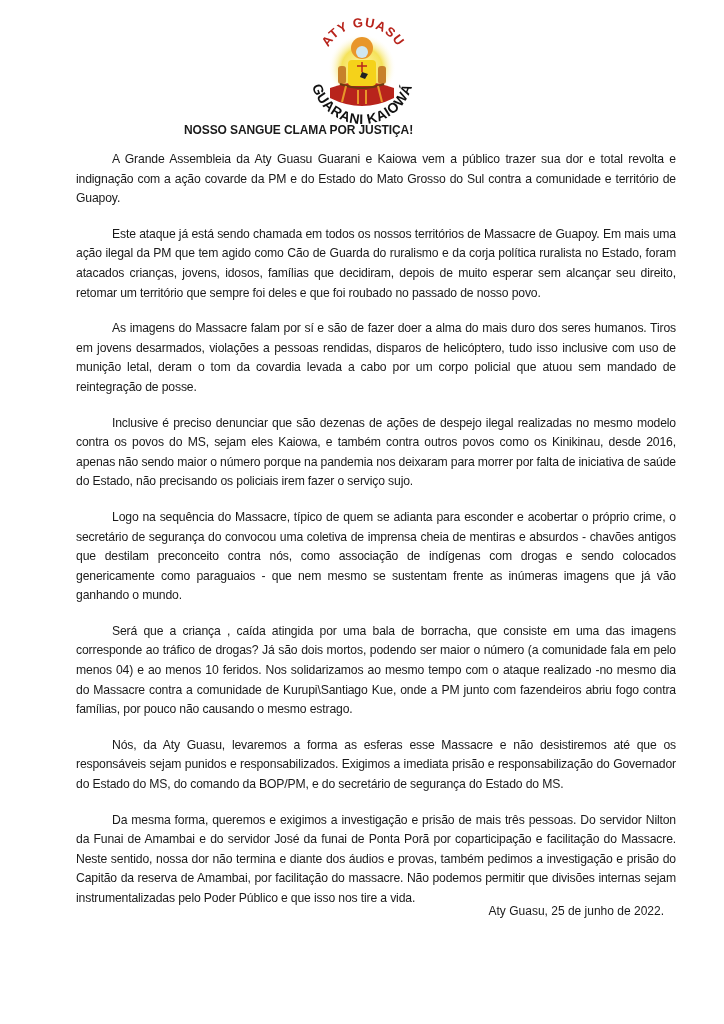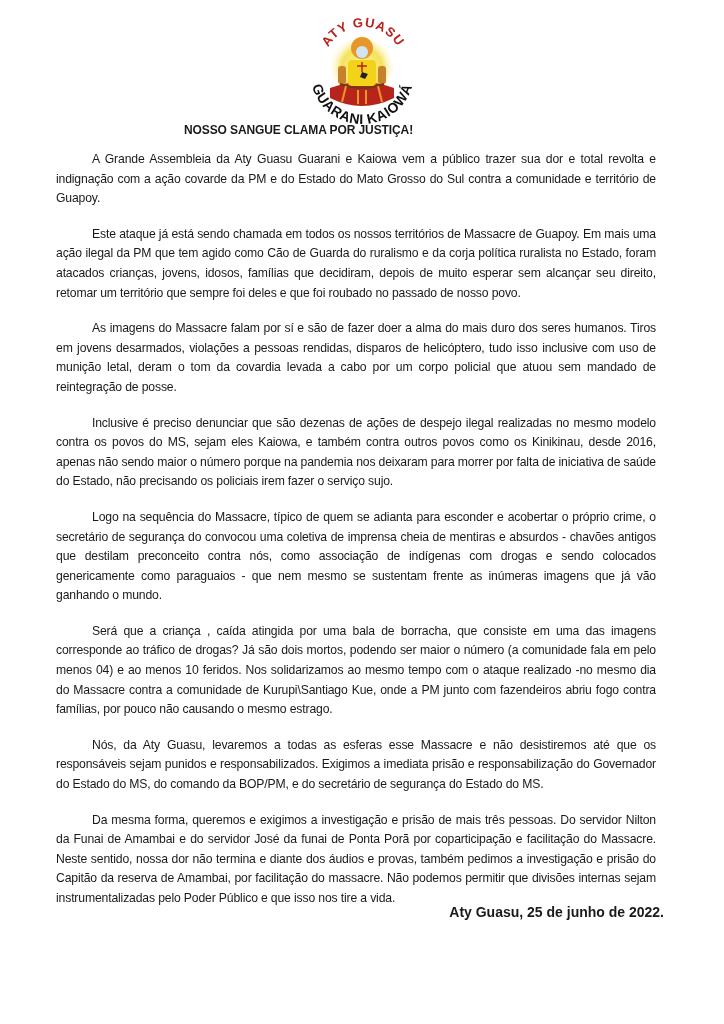--- a/index.html
+++ b/index.html
@@ -1,24 +1,24 @@
 <!DOCTYPE html>
 <html><head>
 <meta charset="utf-8">
 <style>
   html, body { margin:0; padding:0; background:#ffffff; }
   body { width:724px; height:1024px; position:relative; overflow:hidden;
          font-family:"Liberation Sans", sans-serif; color:#1a1a1a; }
   .logo { position:absolute; left:296px; top:10px; width:132px; height:115px; }
   .title { position:absolute; left:0; width:597px; top:123px; text-align:center;
            font-weight:bold; font-size:12px; letter-spacing:-0.1px; }
-  .body { position:absolute; left:56px; width:600px; top:150px; }
+  .body { position:absolute; left:76px; width:600px; top:150px; }
   .para { margin:0 0 16px 0; font-size:12.2px; line-height:19.6px; text-align:justify;
           text-indent:36px; letter-spacing:-0.15px; }
-  .signature { position:absolute; right:60px; top:904px; font-size:14px;font-weight:bold; }
+  .signature { position:absolute; right:60px; top:904px; font-size:12px; }
 </style>
 </head>
 <body>
 
 <div class="logo">
   <svg width="132" height="115" viewBox="0 0 132 115">
     <defs>
       <radialGradient id="glow" cx="50%" cy="50%" r="50%">
         <stop offset="0%" stop-color="#fff7b0"></stop>
         <stop offset="60%" stop-color="#f5e25a"></stop>
@@ -53,17 +53,17 @@
 
 <div class="title">NOSSO SANGUE CLAMA POR JUSTIÇA!</div>
 
 <div class="body">
   <p class="para">A Grande Assembleia da Aty Guasu Guarani e Kaiowa vem a público trazer sua dor e total revolta e indignação com a ação covarde da PM e do Estado do Mato Grosso do Sul contra a comunidade e território de Guapoy.</p>
   <p class="para">Este ataque já está sendo chamada em todos os nossos territórios de Massacre de Guapoy. Em mais uma ação ilegal da PM que tem agido como Cão de Guarda do ruralismo e da corja política ruralista no Estado, foram atacados crianças, jovens, idosos, famílias que decidiram, depois de muito esperar sem alcançar seu direito, retomar um território que sempre foi deles e que foi roubado no passado de nosso povo.</p>
   <p class="para">As imagens do Massacre falam por sí e são de fazer doer a alma do mais duro dos seres humanos. Tiros em jovens desarmados, violações a pessoas rendidas, disparos de helicóptero, tudo isso inclusive com uso de munição letal, deram o tom da covardia levada a cabo por um corpo policial que atuou sem mandado de reintegração de posse.</p>
   <p class="para">Inclusive é preciso denunciar que são dezenas de ações de despejo ilegal realizadas  no mesmo modelo contra os povos do MS, sejam eles Kaiowa, e também contra outros povos como os Kinikinau, desde 2016, apenas não sendo maior o número porque na pandemia nos deixaram para morrer por falta de iniciativa de saúde do Estado, não precisando os policiais irem fazer o serviço sujo.</p>
   <p class="para">Logo na sequência do Massacre, típico de quem se adianta para esconder e acobertar o próprio crime, o secretário de segurança do convocou uma coletiva de imprensa cheia de mentiras e absurdos - chavões antigos que destilam preconceito contra nós, como associação de indígenas com drogas e sendo colocados genericamente como paraguaios -  que nem mesmo se sustentam frente as inúmeras imagens que já vão ganhando o mundo.</p>
   <p class="para">Será que a criança , caída atingida por uma bala de borracha, que consiste em uma das imagens corresponde ao tráfico de drogas?   Já são dois mortos, podendo ser maior o número (a comunidade fala em pelo menos 04) e ao menos 10 feridos. Nos solidarizamos ao mesmo tempo com o ataque realizado -no mesmo dia do Massacre contra a comunidade de Kurupi\Santiago Kue, onde a PM junto com fazendeiros abriu fogo contra famílias, por pouco não causando o mesmo estrago.</p>
-  <p class="para">Nós, da Aty Guasu, levaremos a todas as esferas esse Massacre e não desistiremos até que os responsáveis sejam punidos e responsabilizados. Exigimos a imediata prisão e responsabilização do Governador do Estado do MS, do comando da BOP/PM, e do secretário de segurança do Estado do MS.</p>
+  <p class="para">Nós, da Aty Guasu, levaremos a forma as esferas esse Massacre e não desistiremos até que os responsáveis sejam punidos e responsabilizados. Exigimos a imediata prisão e responsabilização do Governador do Estado do MS, do comando da BOP/PM, e do secretário de segurança do Estado do MS.</p>
   <p class="para">Da mesma forma, queremos e exigimos a investigação e prisão de mais três pessoas. Do servidor Nilton da Funai de Amambai e do servidor José da funai de Ponta Porã por coparticipação e facilitação do Massacre. Neste sentido, nossa dor não termina e diante dos áudios e provas, também pedimos a investigação e prisão do Capitão da reserva de Amambai, por facilitação do massacre. Não podemos permitir que divisões internas sejam instrumentalizadas pelo Poder Público e que isso nos tire a vida.</p>
 </div>
 
 <div class="signature">Aty Guasu, 25 de junho de 2022.</div>
 
 </body></html>

